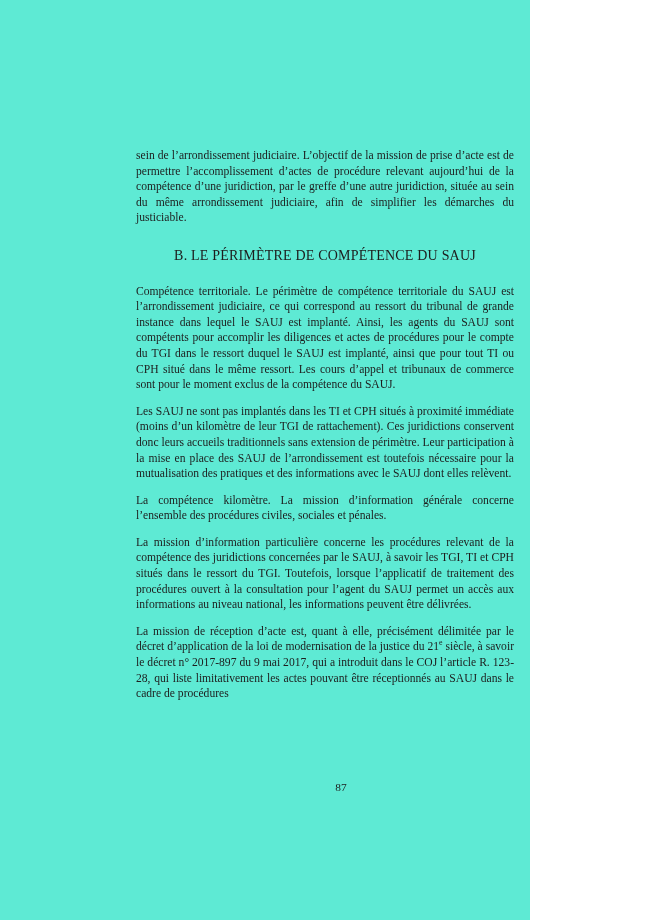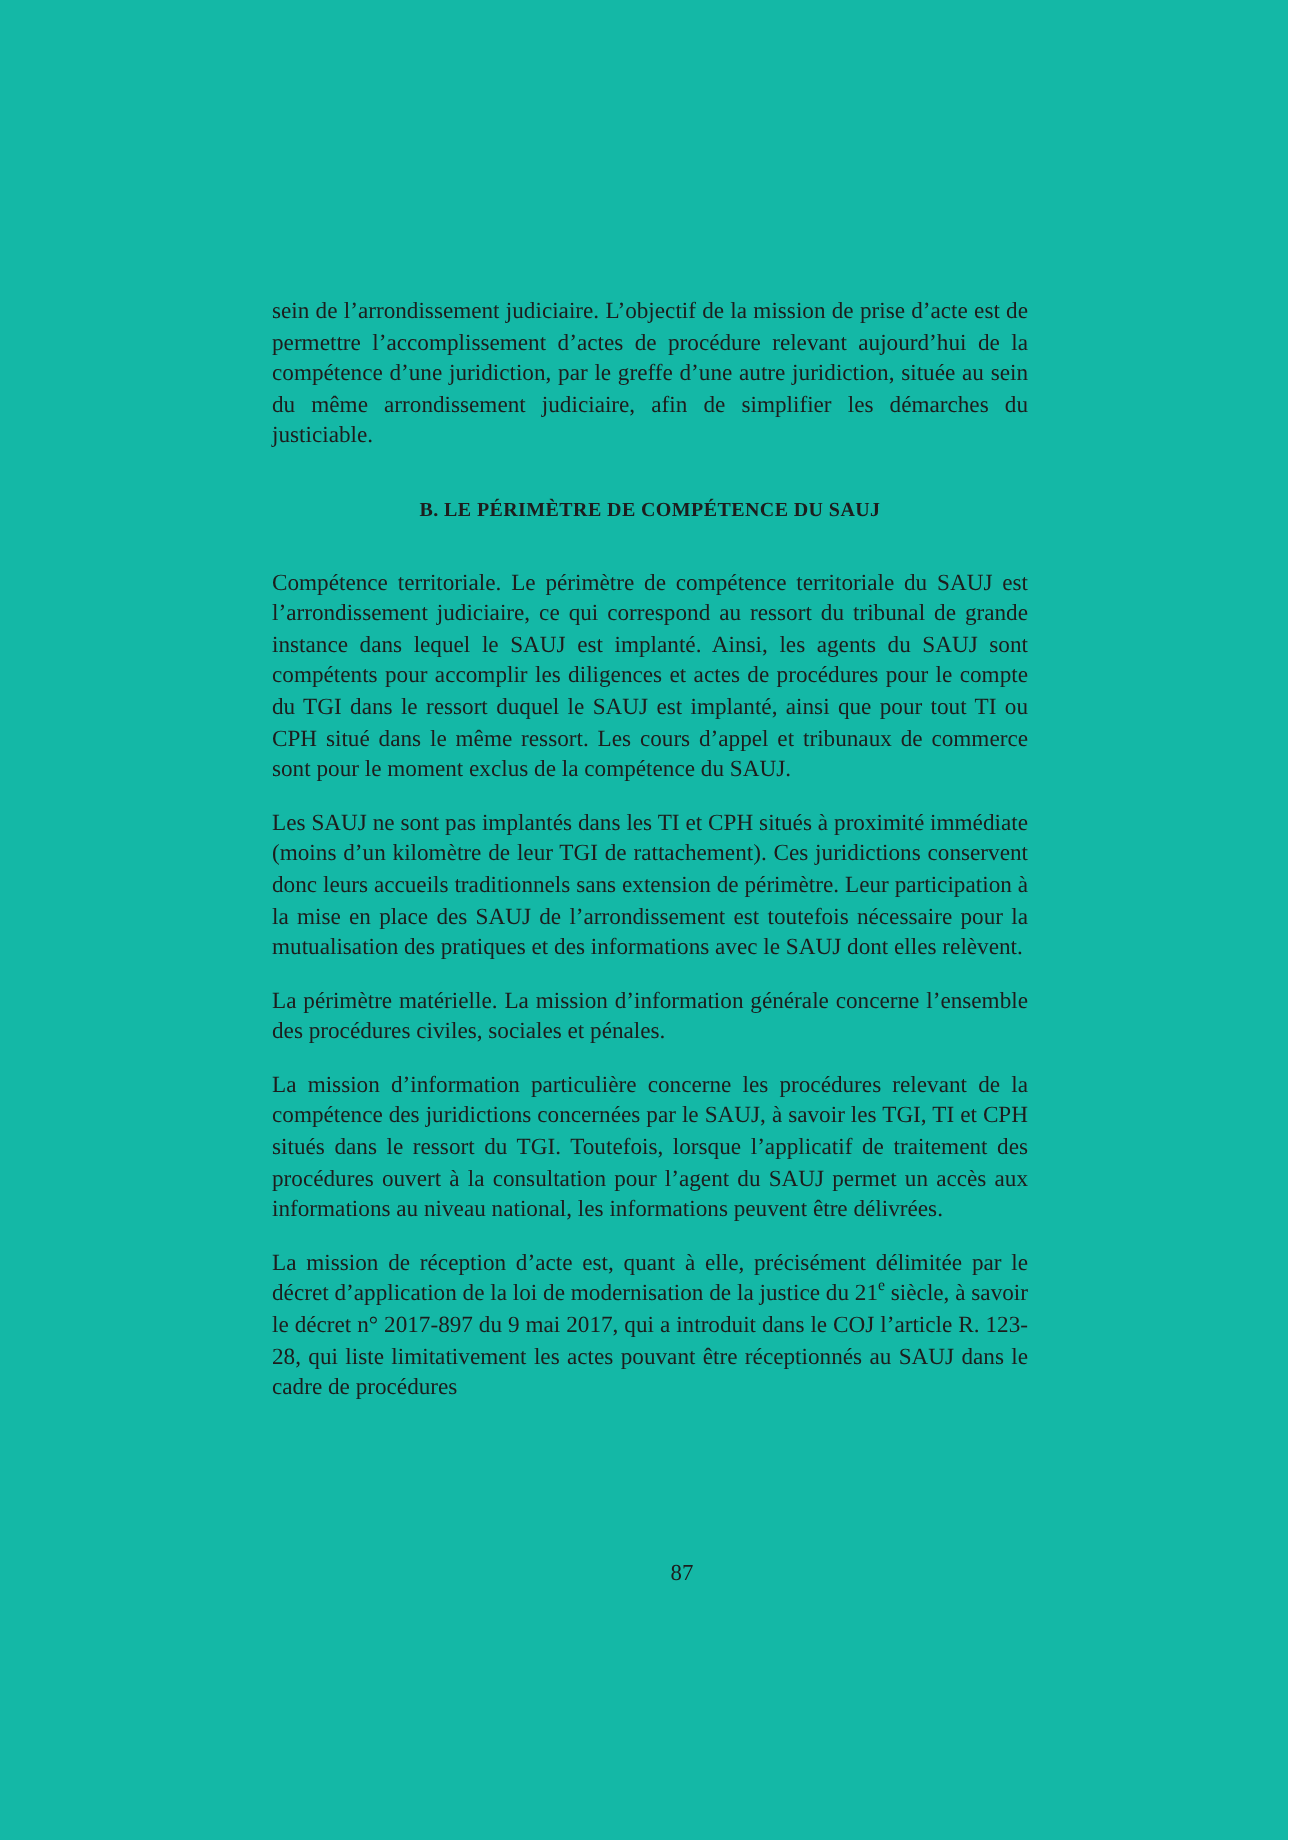--- a/index.html
+++ b/index.html
@@ -13,23 +13,23 @@
     height: 920px;
     position: relative;
     font-family: "Liberation Serif", "DejaVu Serif", serif;
     color: #1a1a1a;
     overflow: hidden;
   }
   .page {
     position: absolute;
     left: 0;
     top: 0;
-    width: 644px;
+    width: 530px;
     height: 920px;
-    background: #14b8a6;
+    background: #5eead4;
   }
   .text-block {
     position: absolute;
     left: 136px;
     top: 148px;
     width: 378px;
   }
   p.para {
     margin: 0 0 11px 0;
     font-size: 11.6px;
@@ -41,23 +41,23 @@
   }
   p.para:last-child {
     margin-bottom: 16px;
   }
   .lead {
     font-weight: normal;
   }
   h2.section-heading {
     margin: 0;
     padding: 0;
-    font-size: 10px;
+    font-size: 14px;
     line-height: 15.6px;
-    font-weight: bold;
+    font-weight: normal;
     text-align: center;
     color: #1d1d1d;
     letter-spacing: 0.2px;
   }
   .heading-wrap {
     margin: 22px 0 20px 0;
   }
   sup.ordinal {
     font-size: 0.68em;
     vertical-align: super;
@@ -84,21 +84,21 @@
     <p class="para">sein de l’arrondissement judiciaire. L’objectif de la mission de prise d’acte est de permettre l’accomplissement d’actes de procédure relevant aujourd’hui de la compétence d’une juridiction, par le greffe d’une autre juridiction, située au sein du même arrondissement judiciaire, afin de simplifier les démarches du justiciable.</p>
 
     <div class="heading-wrap">
       <h2 class="section-heading">B. LE PÉRIMÈTRE DE COMPÉTENCE DU SAUJ</h2>
     </div>
 
     <p class="para"><span class="lead">Compétence territoriale.</span><span> Le périmètre de compétence territoriale du SAUJ est l’arrondissement judiciaire, ce qui correspond au ressort du tribunal de grande instance dans lequel le SAUJ est implanté. Ainsi, les agents du SAUJ sont compétents pour accomplir les diligences et actes de procédures pour le compte du TGI dans le ressort duquel le SAUJ est implanté, ainsi que pour tout TI ou CPH situé dans le même ressort. Les cours d’appel et tribunaux de commerce sont pour le moment exclus de la compétence du SAUJ.</span></p>
 
     <p class="para">Les SAUJ ne sont pas implantés dans les TI et CPH situés à proximité immédiate (moins d’un kilomètre de leur TGI de rattachement). Ces juridictions conservent donc leurs accueils traditionnels sans extension de périmètre. Leur participation à la mise en place des SAUJ de l’arrondissement est toutefois nécessaire pour la mutualisation des pratiques et des informations avec le SAUJ dont elles relèvent.</p>
 
-    <p class="para"><span class="lead">La périmètre matérielle</span><span>. La mission d’information générale concerne l’ensemble des procédures civiles, sociales et pénales.</span></p>
+    <p class="para"><span class="lead">La compétence kilomètre</span><span>. La mission d’information générale concerne l’ensemble des procédures civiles, sociales et pénales.</span></p>
 
     <p class="para">La mission d’information particulière concerne les procédures relevant de la compétence des juridictions concernées par le SAUJ, à savoir les TGI, TI et CPH situés dans le ressort du TGI. Toutefois, lorsque l’applicatif de traitement des procédures ouvert à la consultation pour l’agent du SAUJ permet un accès aux informations au niveau national, les informations peuvent être délivrées.</p>
 
     <p class="para"><span>La mission de réception d’acte est, quant à elle, précisément délimitée par le décret d’application de la loi de modernisation de la justice du 21</span><sup class="ordinal">e</sup><span> siècle, à savoir le décret n° 2017-897 du 9 mai 2017, qui a introduit dans le COJ l’article R. 123-28, qui liste limitativement les actes pouvant être réceptionnés au SAUJ dans le cadre de procédures</span></p>
 
   </div>
 
   <div class="page-number">87</div>
 
 </div>

